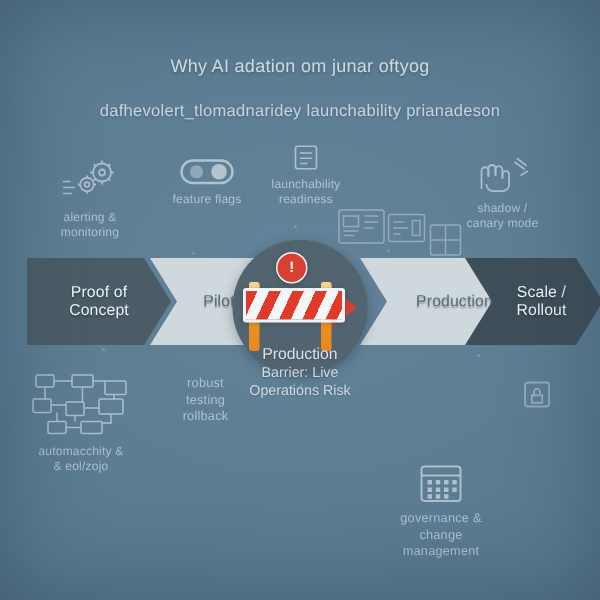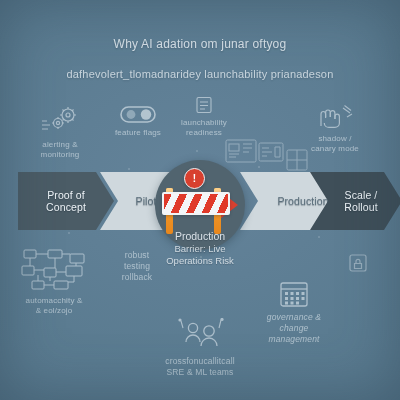--- a/index.html
+++ b/index.html
@@ -131,21 +131,21 @@
   }
   .sat svg{display:block;}
 
   .sat-monitoring{left:18px;top:106px;width:84px;}
   .sat-flags{left:100px;top:104px;width:76px;}
   .sat-readiness{left:168px;top:96px;width:72px;}
   .sat-shadow{left:292px;top:104px;width:86px;}
   .sat-dashboards{left:224px;top:138px;width:94px;opacity:.40;}
   .sat-automation{left:8px;top:248px;width:92px;}
   .sat-rollback{left:104px;top:250px;width:66px;}
-  .sat-governance{left:238px;top:280px;width:112px;font-style:italic;}
+  .sat-governance{left:238px;top:308px;width:112px;}
   .sat-teams{left:134px;top:318px;width:132px;}
   .sat-security{left:338px;top:252px;width:40px;opacity:.45;}
 
   .sat-rollback .sat-label{font-size:8.5px;line-height:11px;}
   .sat-teams .sat-label{font-size:8.5px;line-height:11px;}
   .sat-governance .sat-label{font-size:8.5px;line-height:11px;}
 
   
   .dot{
     position:absolute;width:2px;height:2px;border-radius:50%;
@@ -326,35 +326,20 @@
             <rect x="11.5" y="21.5" width="3" height="3"></rect>
           <rect x="17" y="21.5" width="3" height="3"></rect>
         </g>
       </svg>
     </div>
     <span class="sat-label">governance &amp;</span>
     <span class="sat-label">change</span>
     <span class="sat-label">management</span>
   </div>
 
-  <div class="sat sat-teams">
-    <div class="sat-icon">
-      <svg width="70" height="34" viewBox="0 0 70 34" fill="none" stroke="#dde7ee" stroke-width="1.3">
-        <circle cx="28" cy="10" r="4.6"></circle>
-        <path d="M21 24c0-4 3.2-7 7-7s7 3 7 7"></path>
-        <circle cx="44" cy="13" r="5.2"></circle>
-        <path d="M36 28c0-4.4 3.6-8 8-8s8 3.6 8 8"></path>
-        <path d="M16 3l2 7M56 2l-2 8" stroke-width="1.1"></path>
-        <circle cx="15" cy="2" r="1.6" fill="#dde7ee" stroke="none"></circle>
-        <circle cx="57" cy="1.5" r="1.6" fill="#dde7ee" stroke="none"></circle>
-      </svg>
-    </div>
-    <span class="sat-label">crossfonucallitcall</span>
-    <span class="sat-label">SRE &amp; ML teams</span>
-  </div>
 
   <div class="sat sat-security">
     <div class="sat-icon">
       <svg width="22" height="22" viewBox="0 0 22 22" fill="none" stroke="#dbe5ec" stroke-width="1.2">
         <rect x="3" y="3" width="16" height="16" rx="2"></rect>
         <path d="M7.5 11.5h7v5h-7z"></path>
         <path d="M9 11.5V9.3a2 2 0 0 1 4 0v2.2"></path>
       </svg>
     </div>
   </div>

